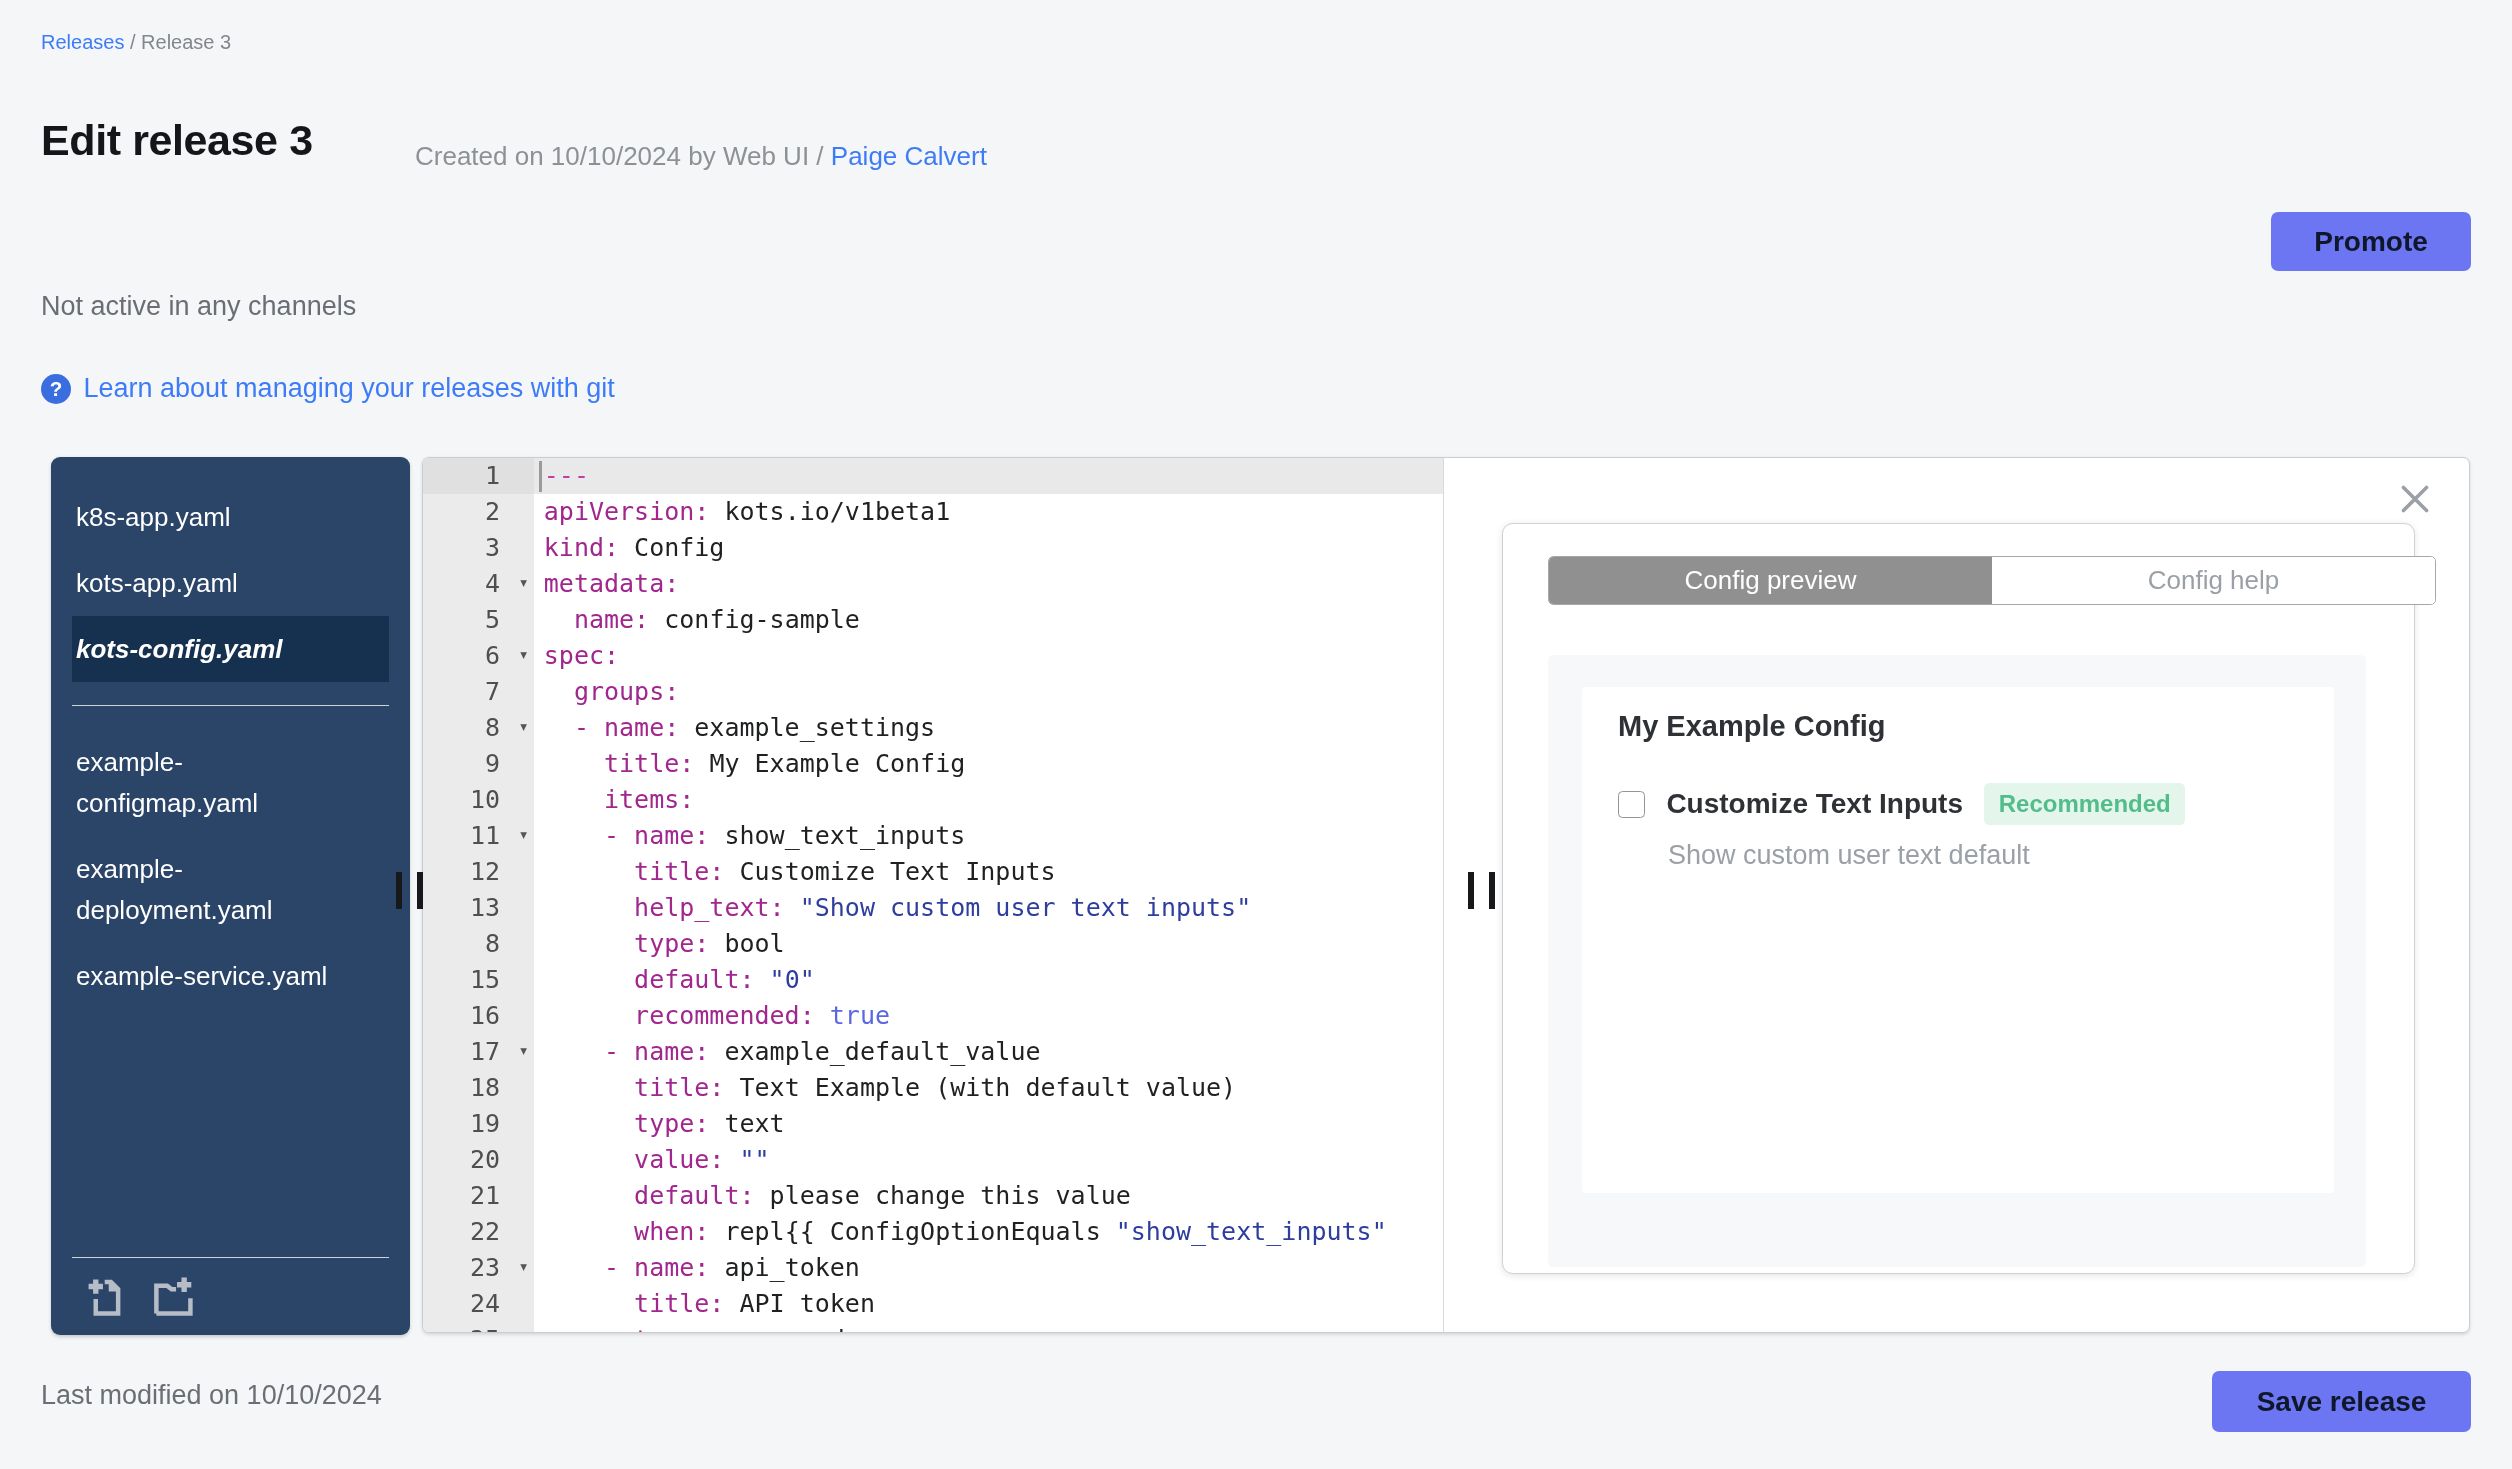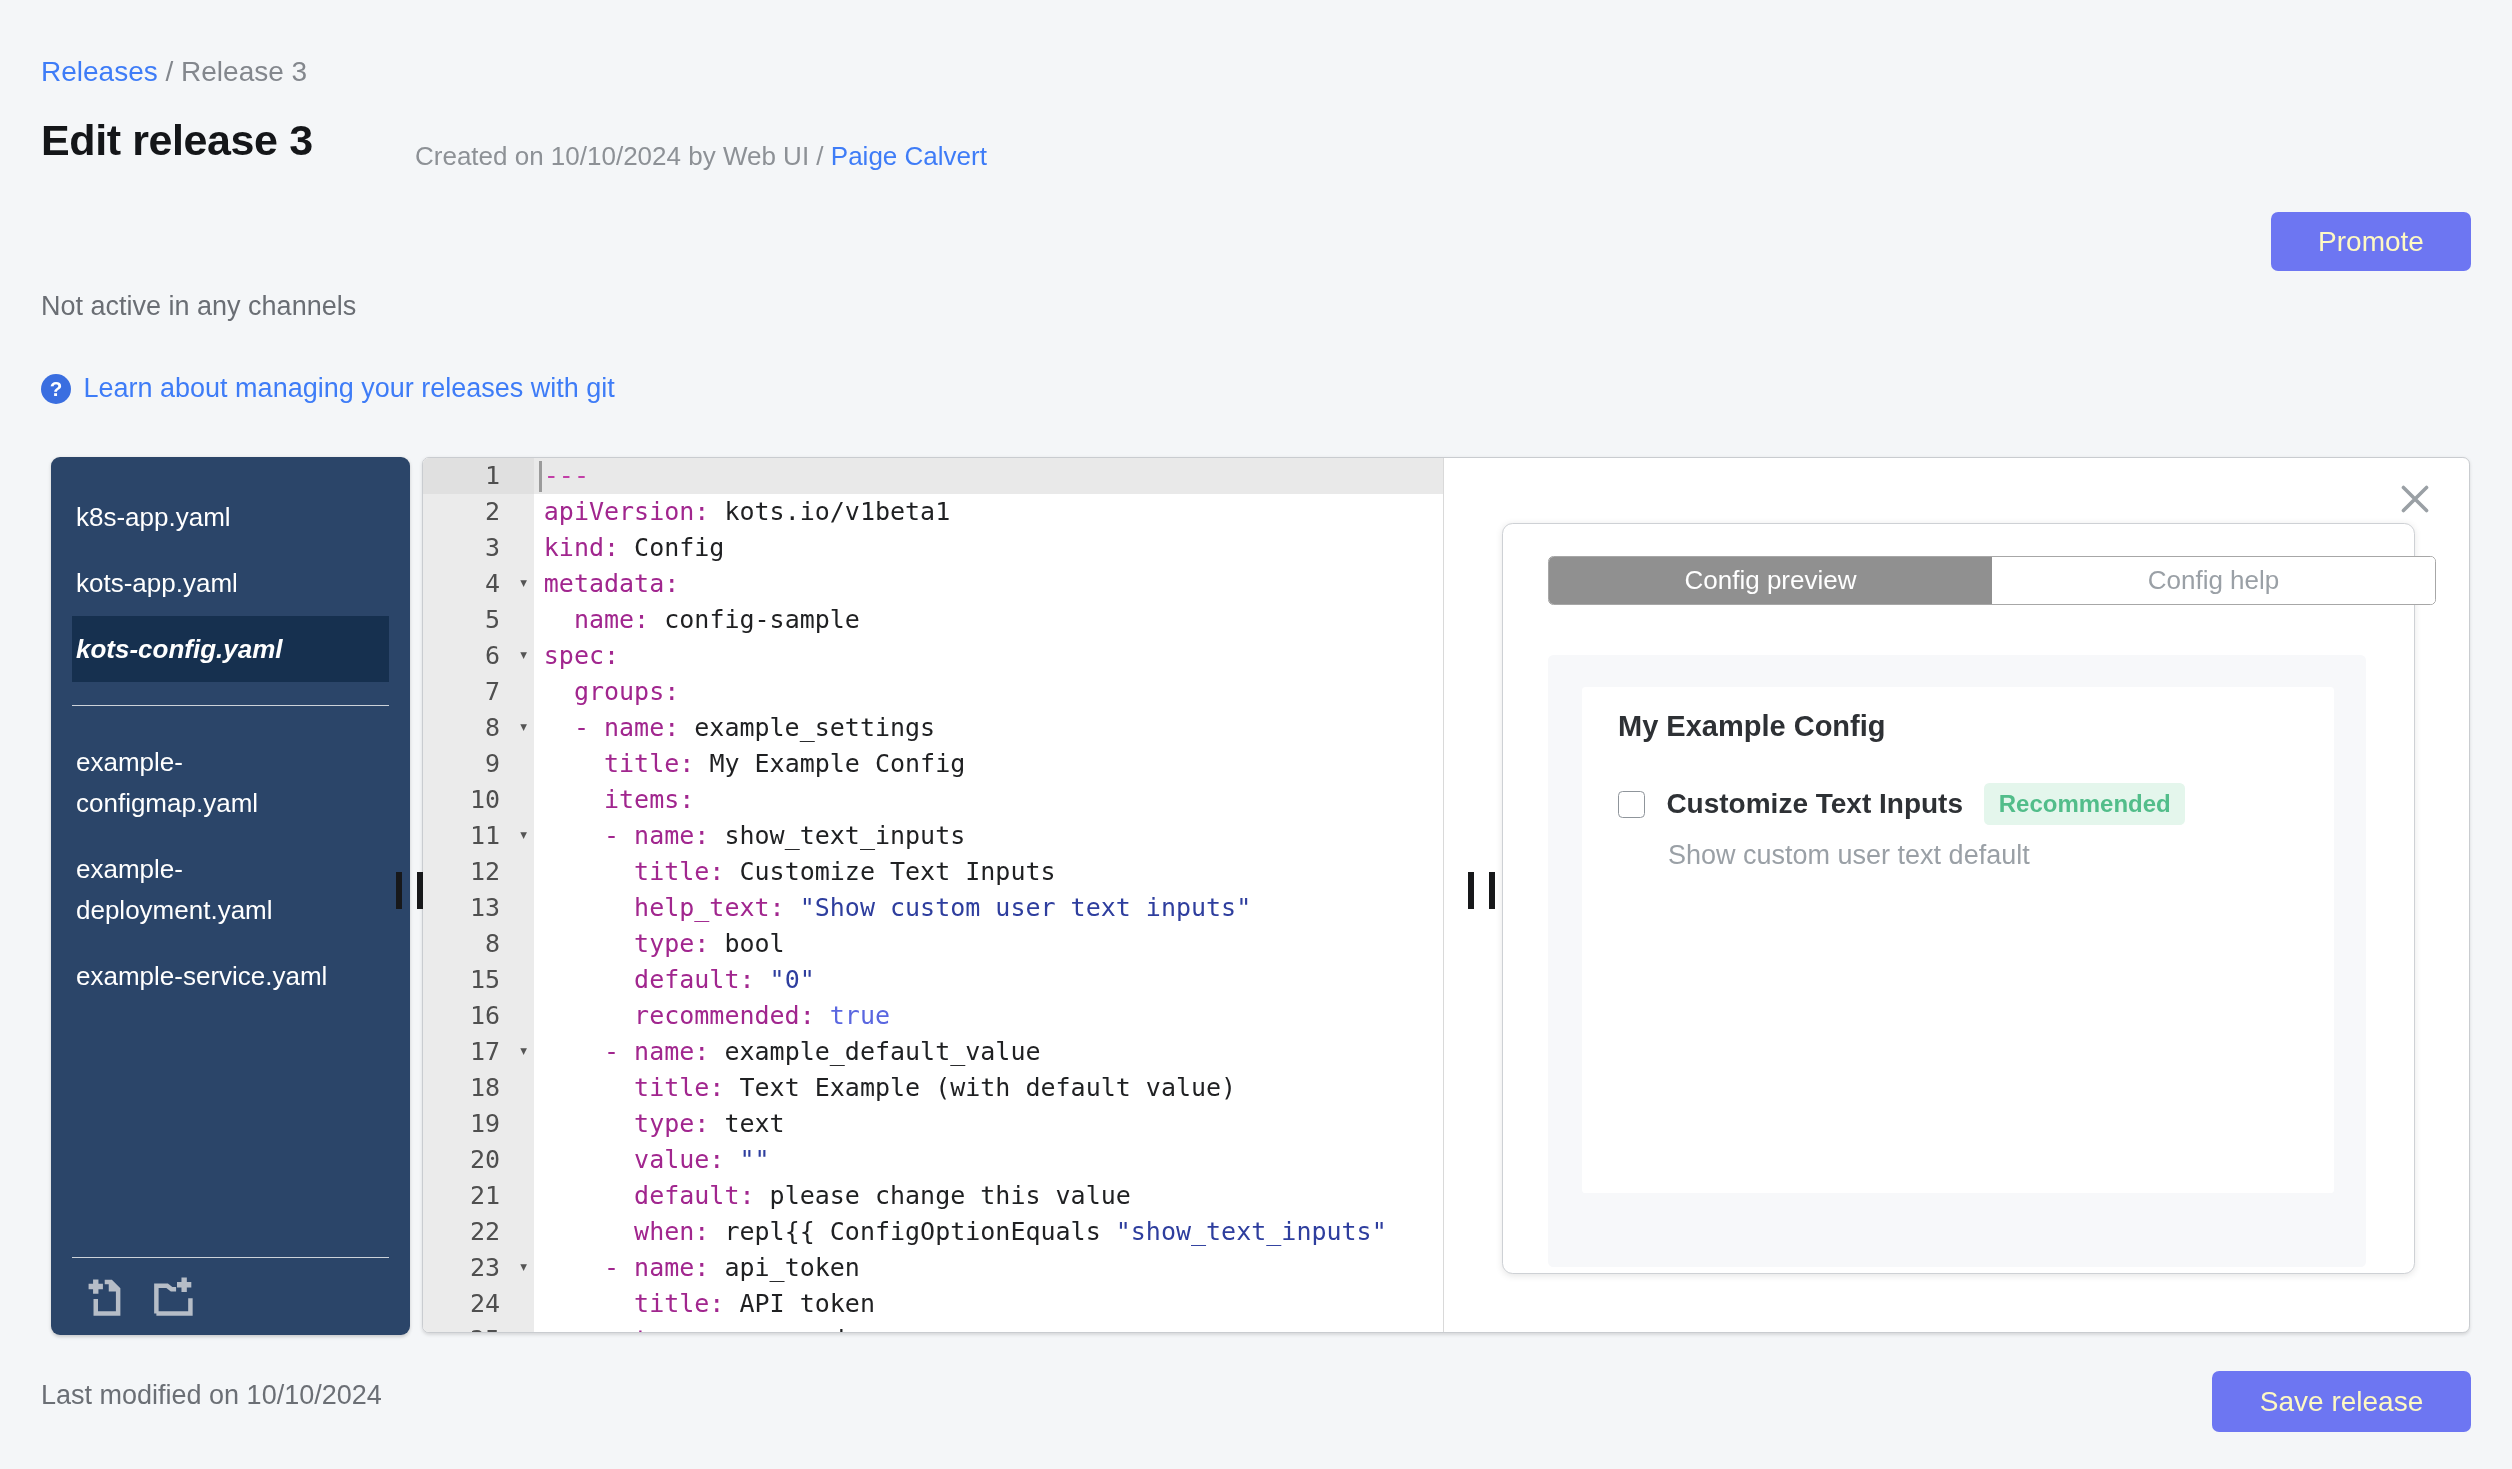--- a/index.html
+++ b/index.html
@@ -1,34 +1,34 @@
 <!DOCTYPE html>
 <html style="font-size:14.3px"><head>
 <meta charset="utf-8">
 <style>
   html,body{margin:0;padding:0;background:#f4f6f8;}
   #app{position:relative;width:2512px;height:1469px;background:#f4f6f8;overflow:hidden;
        font-family:"Liberation Sans", sans-serif;color:#24262a;}
   .abs{position:absolute;}
 
   
-  .breadcrumb{left:41px;top:56px;font-size:28px;color:#83878d;}
+  .breadcrumb{left:41px;top:31px;font-size:20px;color:#83878d;}
   .breadcrumb a{color:#3e7cf7;text-decoration:none;cursor:pointer;}
   .page-title{left:41px;top:116px;font-size:43px;font-weight:bold;color:#141619;letter-spacing:-0.4px;}
   .created-meta{left:415px;top:141px;font-size:26px;color:#8d9196;}
   .created-meta a{color:#3e7cf7;text-decoration:none;cursor:pointer;}
   .doc-line{left:41px;top:228px;font-size:27px;color:#53565c;}
   .doc-line a{color:#3e7cf7;text-decoration:none;cursor:pointer;}
   .channel-status{left:41px;top:291px;font-size:27px;color:#6a6e74;}
   .git-row{left:41px;top:373px;display:flex;align-items:center;gap:12.5px;cursor:pointer;}
   .help-circle{width:30px;height:30px;border-radius:50%;background:#3a6ee0;color:#fff;
        font-size:20.5px;font-weight:bold;display:flex;align-items:center;justify-content:center;}
   .git-link{font-size:27px;color:#3e7cf7;}
 
-  .btn{background:#6d76f2;color:#fef9c3;font-weight:normal;border:none;border-radius:7.1px;
+  .btn{background:#6d76f2;color:#0f172a;font-weight:bold;border:none;border-radius:7.1px;
        display:flex;align-items:center;justify-content:center;cursor:pointer;
        font-family:"Liberation Sans", sans-serif;}
   .promote-btn{right:41px;top:212px;width:200px;height:59px;font-size:28px;}
   .save-btn{right:41px;top:1371px;width:259px;height:61px;font-size:28px;}
 
   
   .sidebar{left:51px;top:457px;width:359px;height:878px;background:#2b4569;border-radius:9px;
        box-shadow:0 1.8px 3.6px rgba(0,0,0,.18);overflow:hidden;}
   .file-list{padding-top:27px;}
   .file-item{margin:0 21.4px;padding:12.5px 3.6px;font-size:26px;line-height:41px;color:#ffffff;cursor:pointer;}

